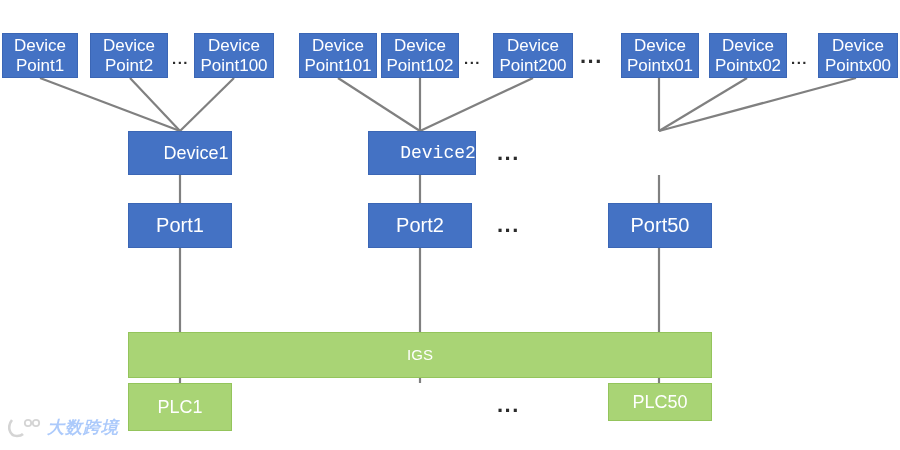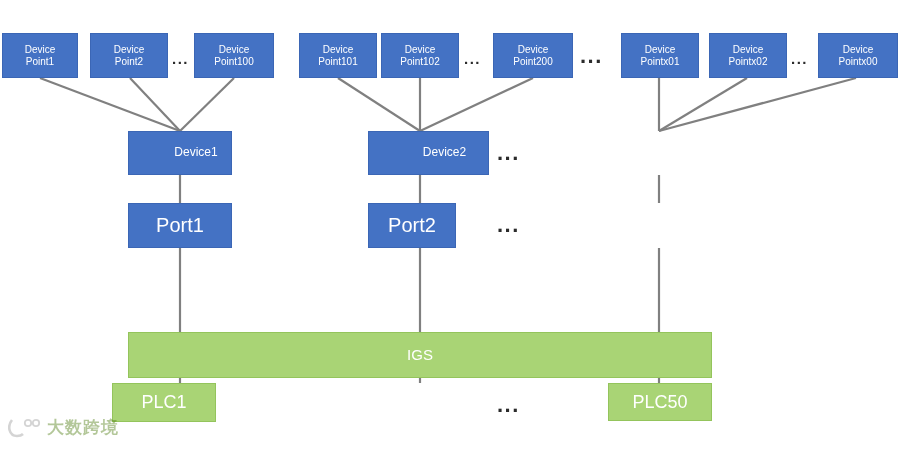--- a/index.html
+++ b/index.html
@@ -38,25 +38,25 @@
   }
   .node.blue {
     background: #4472C4;
     border: 1px solid #3b66b5;
   }
   .node.green {
     background: #A9D475;
     border: 1px solid #94c45c;
   }
   .point-node {
-    font-size: 10px;
+    font-size: 17px;
     padding: 2px 3px;
   }
   .device-node {
-    font-size: 12px;
+    font-size: 18px;
     padding-left: 32px;
   }
   .port-node {
     font-size: 20px;
   }
   .igs-node {
     font-size: 15px;
     z-index: 1;
     margin-top: 40px;
   }
@@ -87,22 +87,23 @@
   }
   .wm-logo {
     width: 34px;
     height: 22px;
     position: relative;
   }
   .wm-text {
     font-family: "DejaVu Sans", sans-serif;
     font-size: 17px;
     font-weight: bold;
-    color: #4d7c0f;
+    color: #3b82f6;
     letter-spacing: 1px;
+    font-style: italic;
   }
 </style>
 </head>
 <body>
 
 <div id="canvas">
 
   <svg id="edges" viewBox="0 0 900 450">
     <g stroke="#808080" stroke-width="2.2" fill="none" stroke-linecap="butt">
 
@@ -188,30 +189,31 @@
   </div>
   <div class="ellipsis ell-small" style="left:791px; top:51px;">...</div>
   <div class="node blue point-node" style="left:818px; top:33px; width:80px; height:45px;">
     <span>
       <span>Device</span><br>
       <span>Pointx00</span>
     </span>
   </div>
 
   <div class="node blue device-node" style="left:128px; top:131px; width:104px; height:44px;">Device1</div>
-  <div class="node blue device-node" style="left:368px; top:131px; width:121px; height:44px;">Device2</div>
+  <div class="node blue device-node" style="left:368px; top:131px; width:108px; height:44px;font-family:Liberation Mono, monospace;">Device2</div>
   <div class="ellipsis ell-row" style="left:497px; top:142px;">...</div>
 
   <div class="node blue port-node" style="left:128px; top:203px; width:104px; height:45px;">Port1</div>
-  <div class="node blue port-node" style="left:368px; top:203px; width:88px; height:45px;">Port2</div>
+  <div class="node blue port-node" style="left:368px; top:203px; width:104px; height:45px;">Port2</div>
   <div class="ellipsis ell-row" style="left:497px; top:214px;">...</div>
+  <div class="node blue port-node" style="left:608px; top:203px; width:104px; height:45px;">Port50</div>
 
   <div class="node green igs-node" style="left:128px; top:292px; width:584px; height:46px;">IGS</div>
 
-  <div class="node green plc-node" style="left:112px; top:383px; width:104px; height:39px;">PLC1</div>
+  <div class="node green plc-node" style="left:128px; top:383px; width:104px; height:48px;">PLC1</div>
   <div class="ellipsis ell-row" style="left:497px; top:394px;">...</div>
   <div class="node green plc-node" style="left:608px; top:383px; width:104px; height:38px;">PLC50</div>
 
   <div class="watermark">
     <span class="wm-logo">
       <svg width="34" height="22" viewBox="0 0 34 22">
         <path d="M4 3 C-1 9, 1 19, 9 19 C13 19, 15 17, 15 17" stroke="#9a9a9a" stroke-width="2.6" fill="none"></path>
         <circle cx="20" cy="6" r="3.2" stroke="#9a9a9a" stroke-width="1.8" fill="none"></circle>
         <circle cx="28" cy="6" r="3.2" stroke="#9a9a9a" stroke-width="1.8" fill="none"></circle>
       </svg>

